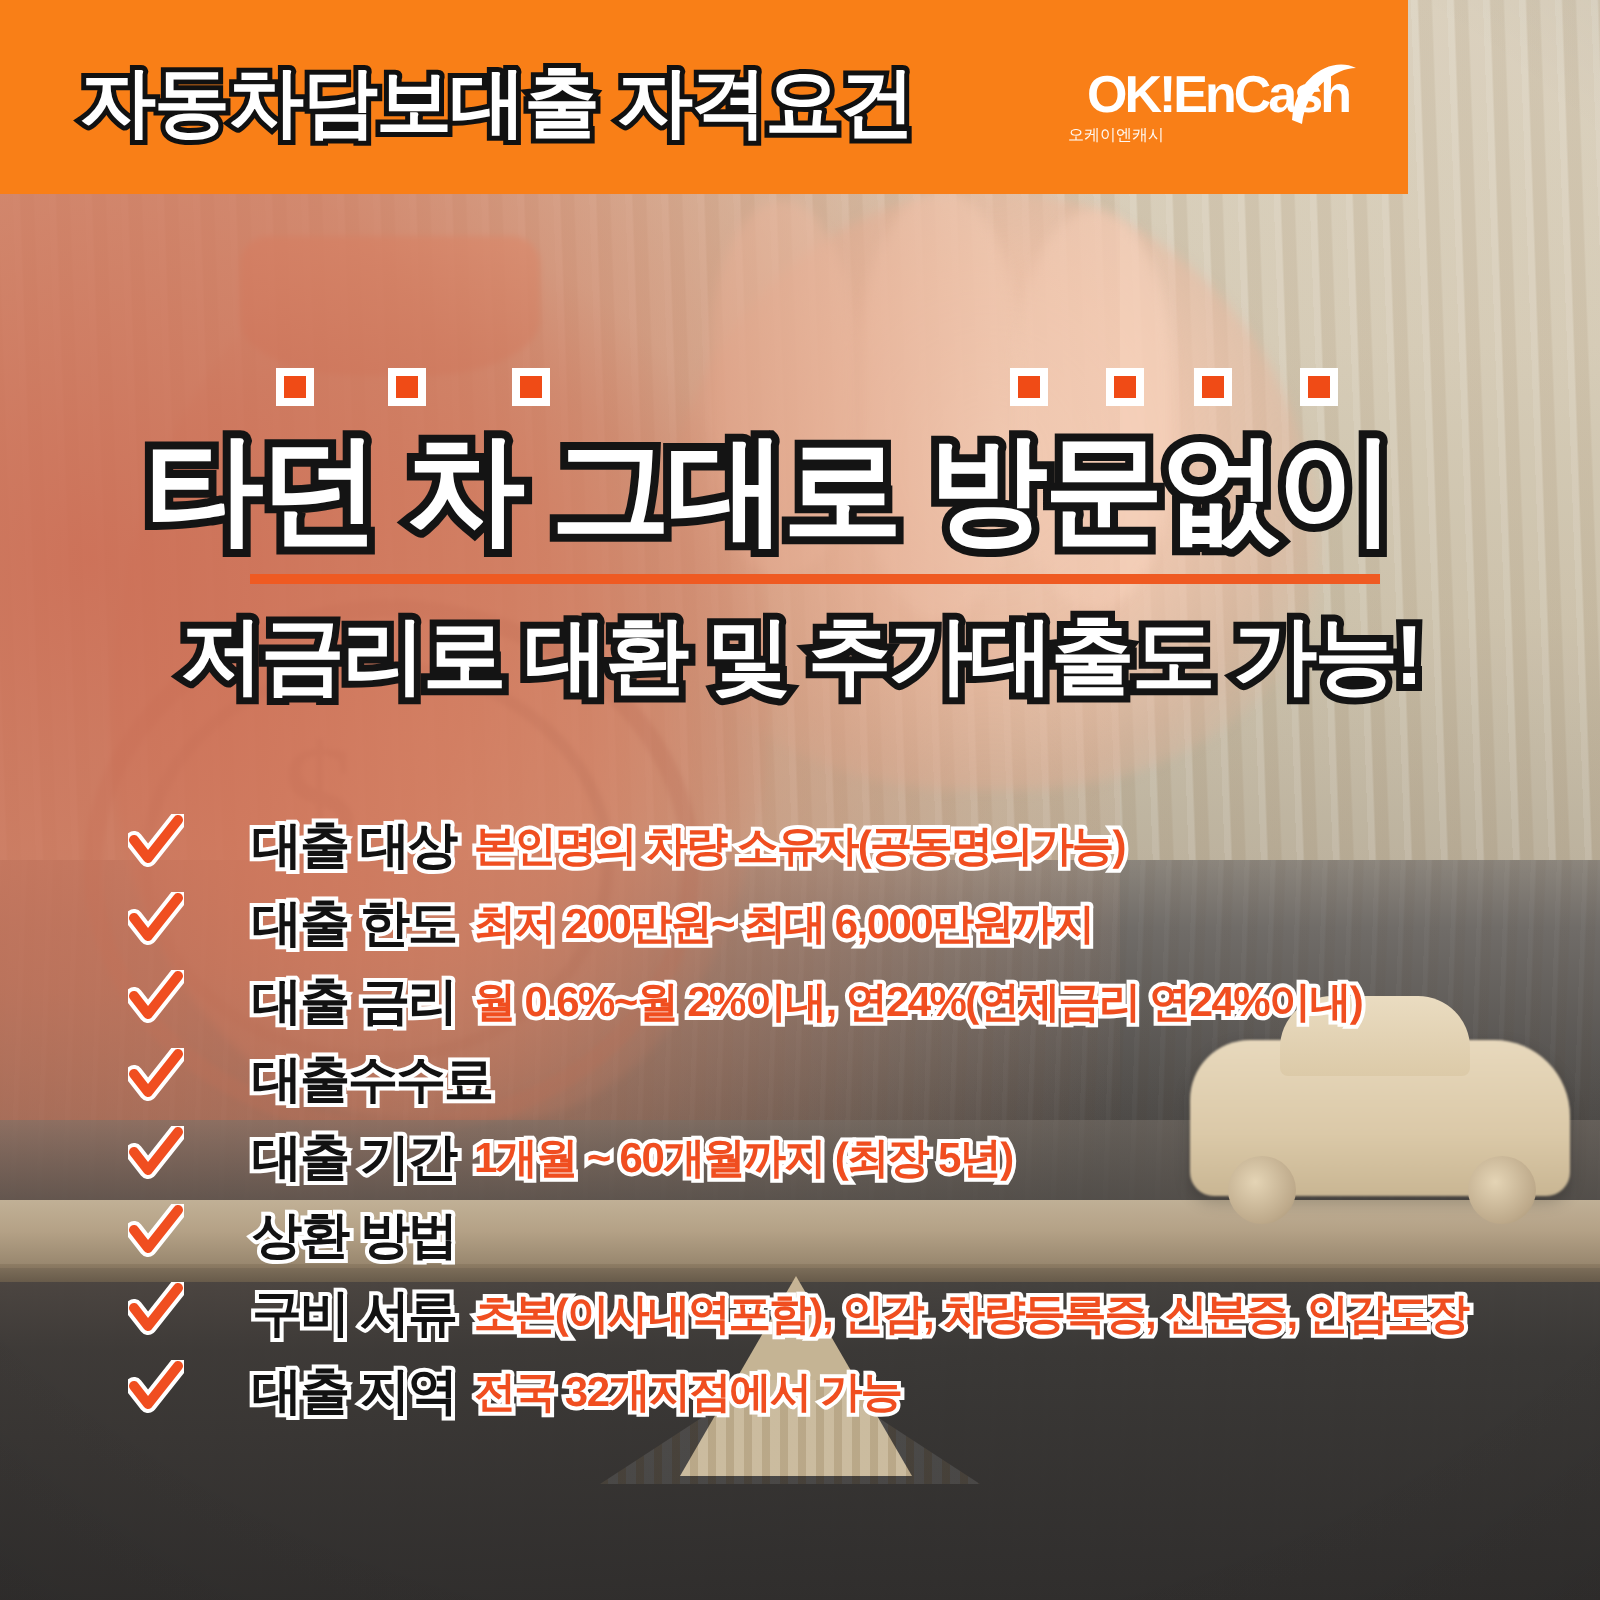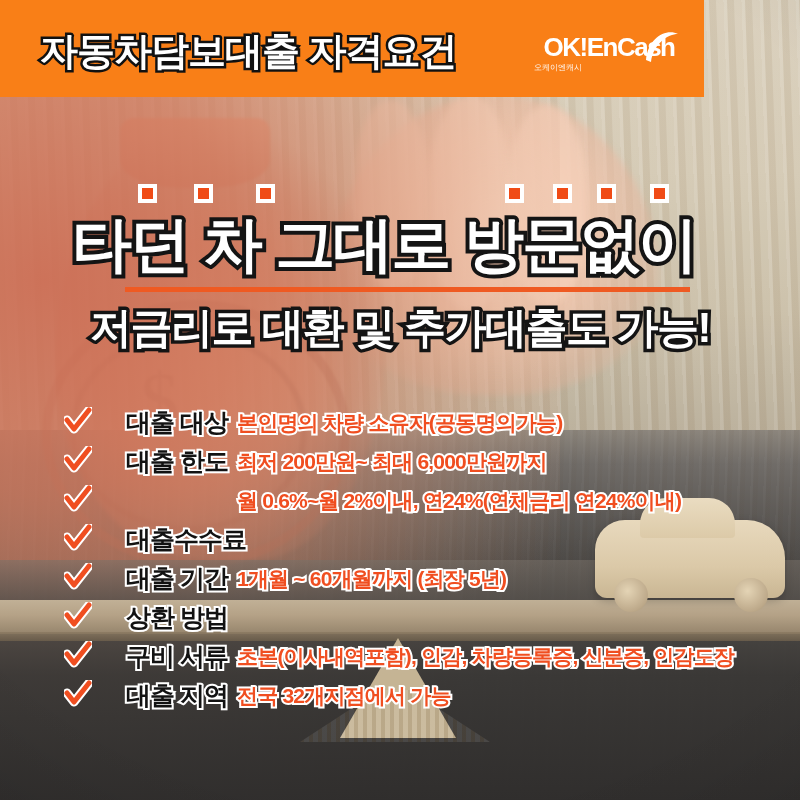--- a/index.html
+++ b/index.html
@@ -302,20 +302,21 @@
       </svg>
       <div class="spec-label">대출 한도</div>
       <div class="spec-value">최저 200만원~ 최대 6,000만원까지</div>
     </div>
 
     <div class="spec-row">
       <svg class="check" viewBox="0 0 28 28">
         <path d="M3 13 L10 22 L25 3" fill="none" stroke="#ffffff" stroke-width="9" stroke-linecap="round" stroke-linejoin="round"></path>
         <path d="M3 13 L10 22 L25 3" fill="none" stroke="#F04E20" stroke-width="5" stroke-linecap="round" stroke-linejoin="round"></path>
       </svg>
+      <div class="spec-label">대출 금리</div>
       <div class="spec-value">월 0.6%~월 2%이내, 연24%(연체금리 연24%이내)</div>
     </div>
 
     <div class="spec-row">
       <svg class="check" viewBox="0 0 28 28">
         <path d="M3 13 L10 22 L25 3" fill="none" stroke="#ffffff" stroke-width="9" stroke-linecap="round" stroke-linejoin="round"></path>
         <path d="M3 13 L10 22 L25 3" fill="none" stroke="#F04E20" stroke-width="5" stroke-linecap="round" stroke-linejoin="round"></path>
       </svg>
       <div class="spec-label">대출수수료</div>
     </div>

